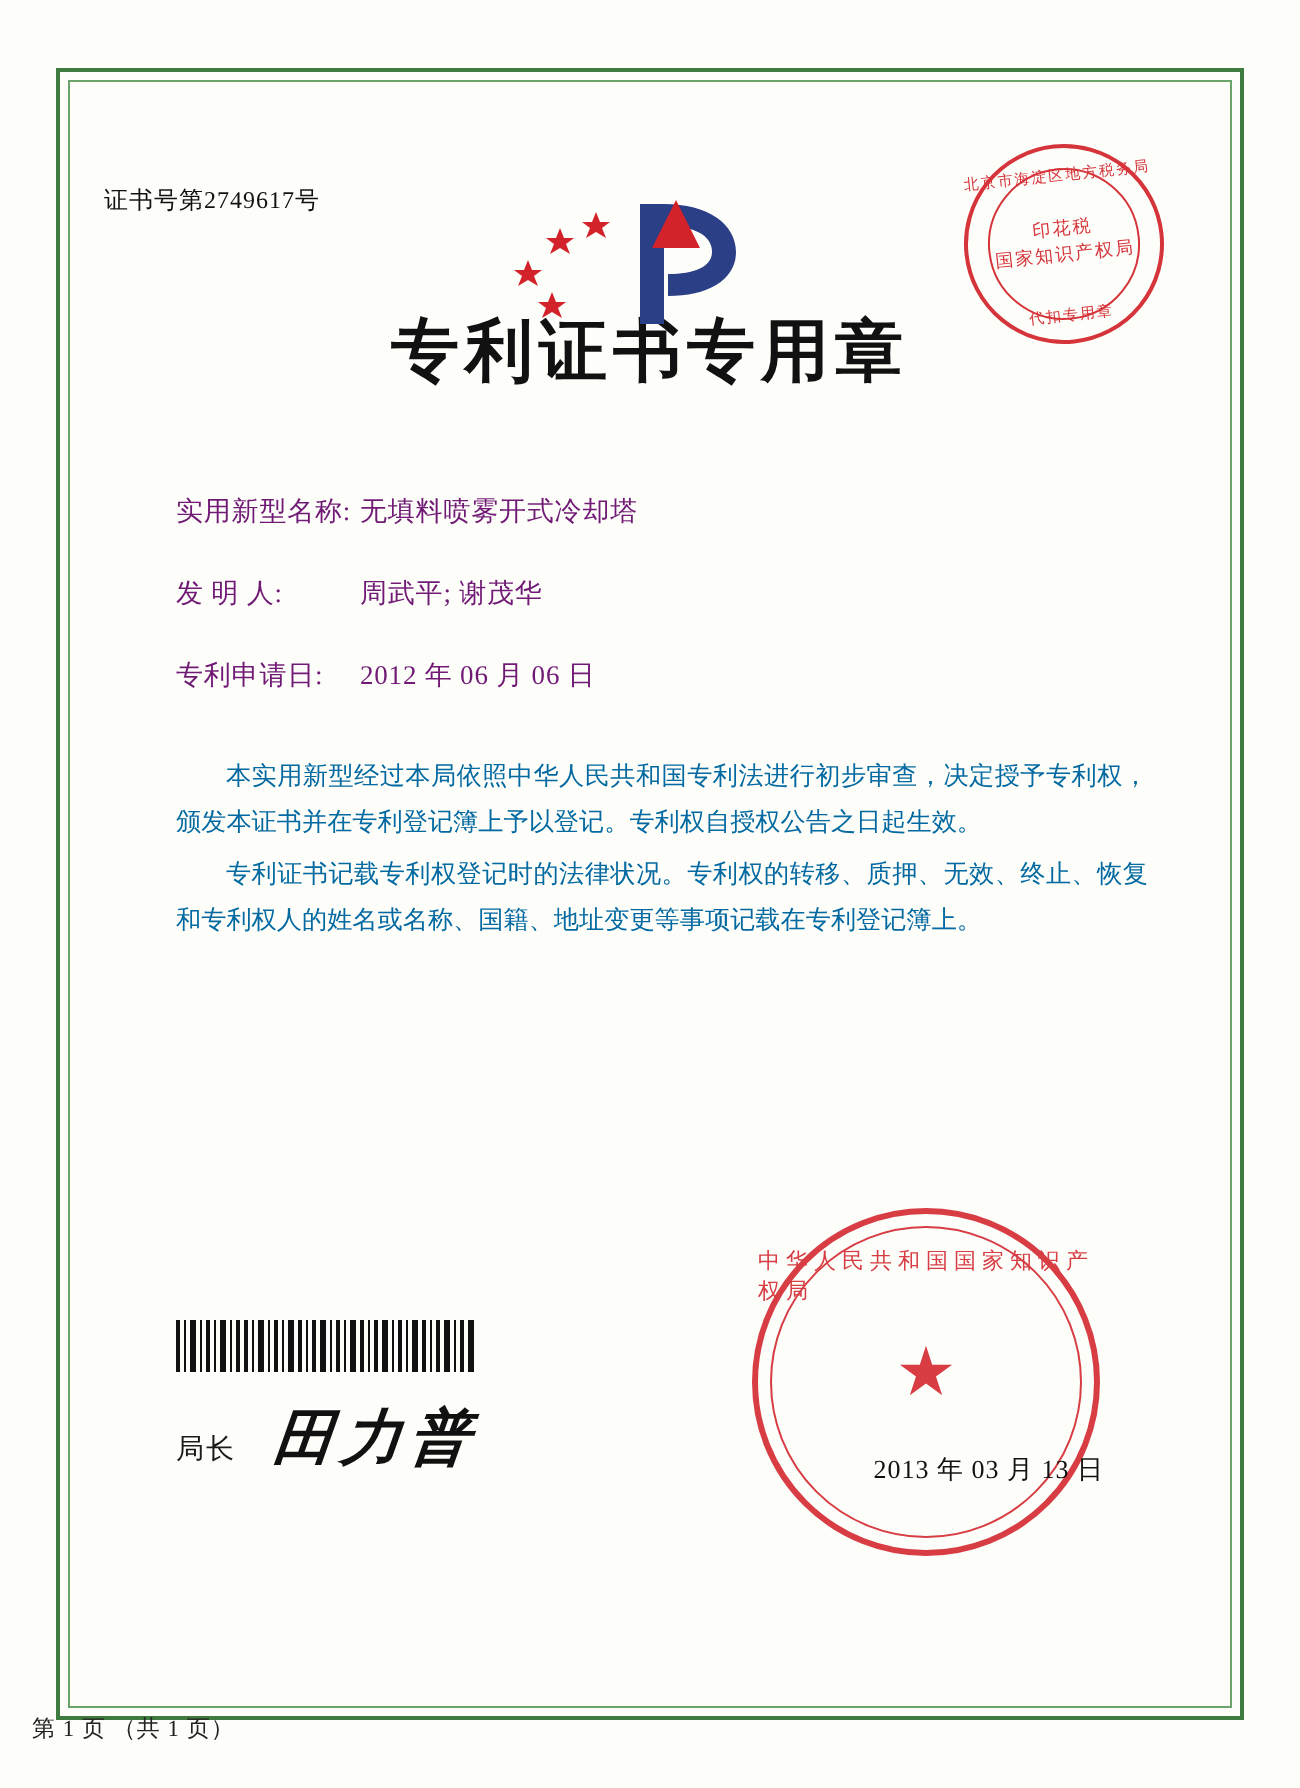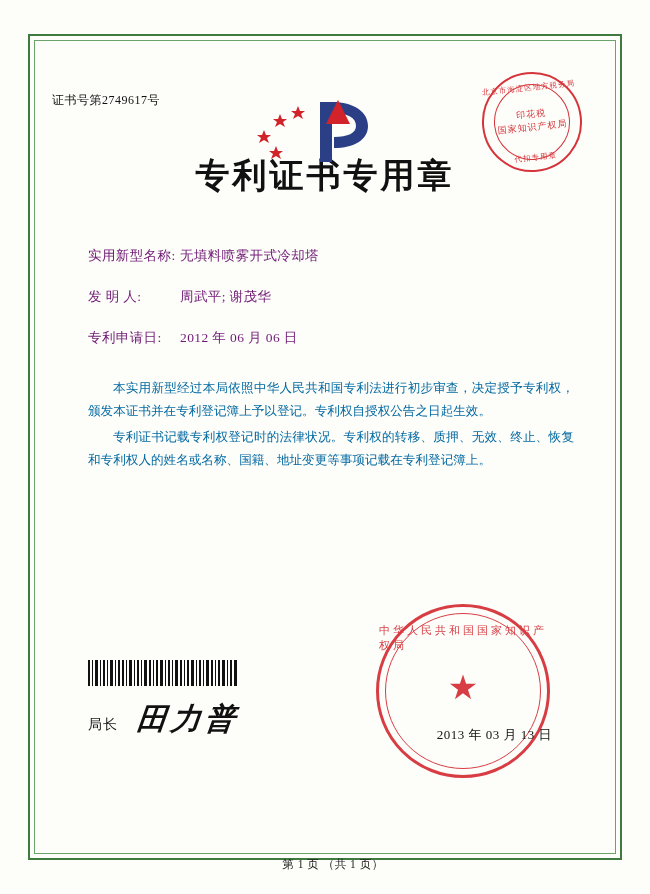--- a/index.html
+++ b/index.html
@@ -227,21 +227,20 @@
     font-size: 13px;
     letter-spacing: 0.5px;
     color: #111;
   }
 
   .page-footer {
     position: absolute;
     left: 16px;
     right: 0;
     bottom: 22px;
-    text-align: center;
     font-size: 11.5px;
     color: #222;
     letter-spacing: 0.5px;
   }
 </style>
 </head>
 <body>
 
 <div class="page">
 

